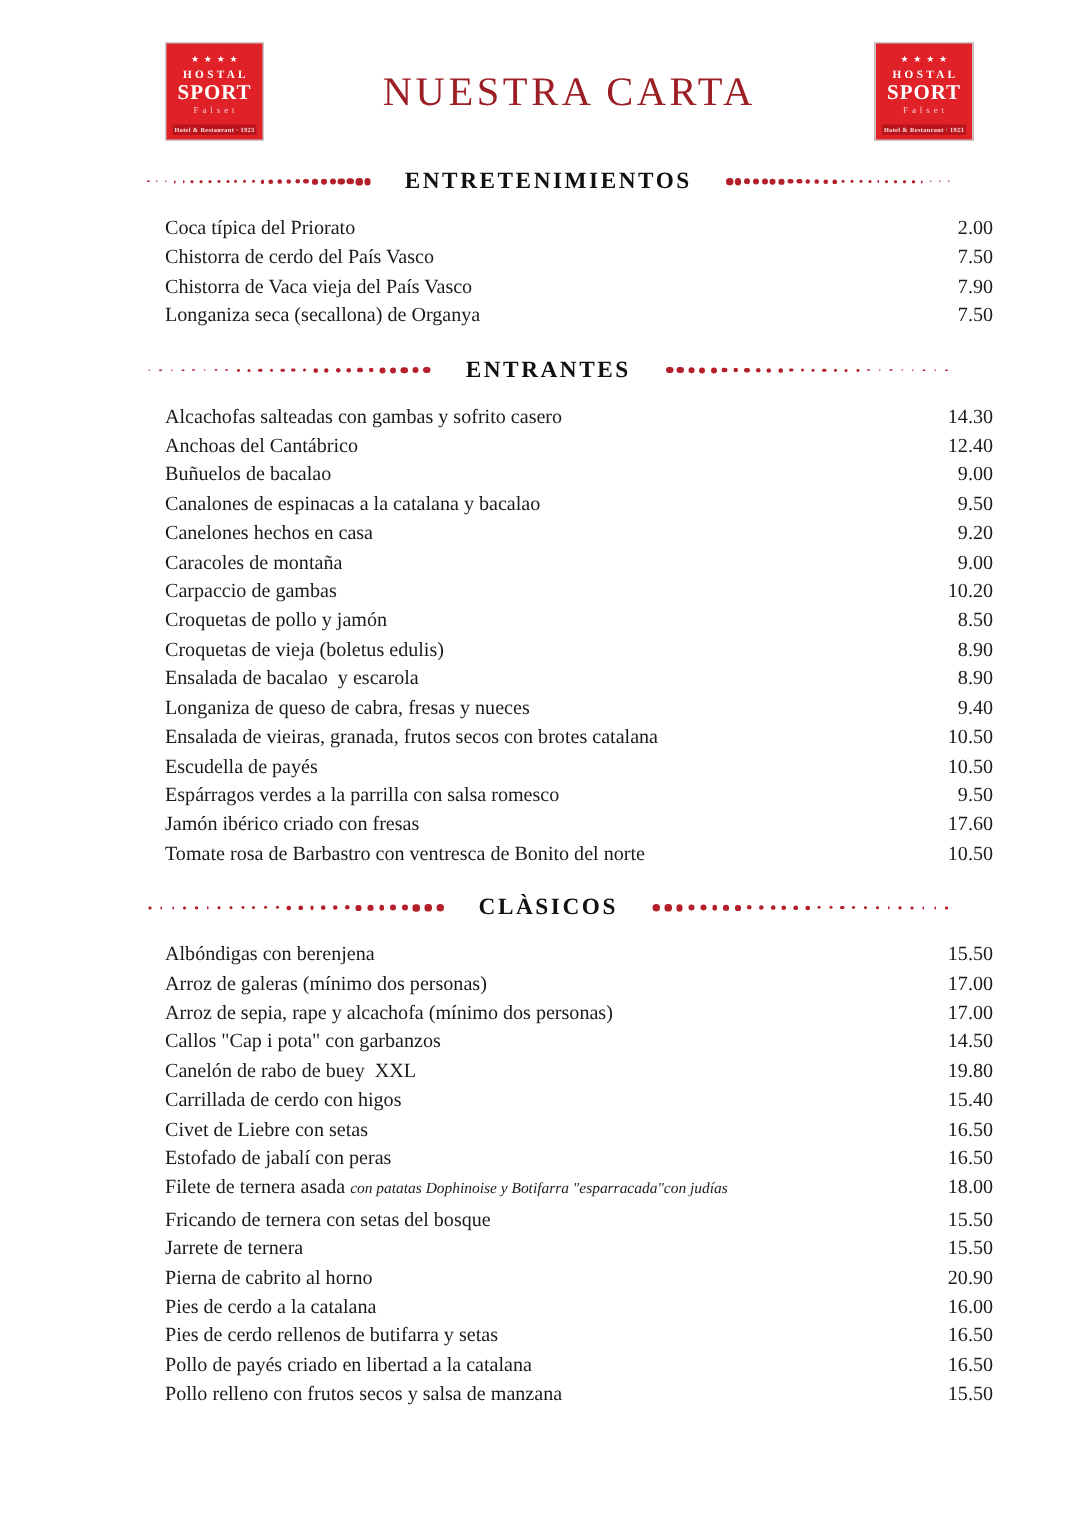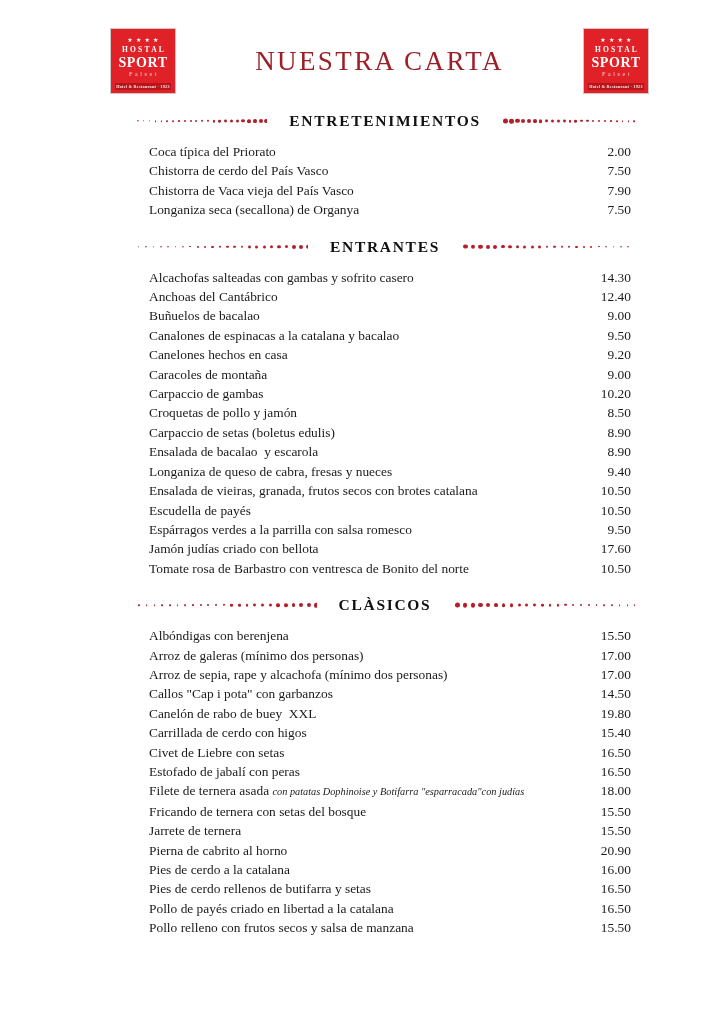--- a/index.html
+++ b/index.html
@@ -94,21 +94,20 @@
     font-size: 27px;
     letter-spacing: 2.4px;
     line-height: 1;
     padding-top: 20px;
     white-space: nowrap;
   }
 
   
   .menu {
     padding: 0 0 0 0;
-    margin-left: 39px;
   }
   .section { margin: 0; }
 
   .section-head {
     display: flex;
     align-items: center;
     gap: 0;
     padding: 0 88px 0 96px;
     height: 26px;
   }
@@ -130,21 +129,21 @@
     color: #111111;
     font-size: 15.5px;
     font-weight: bold;
     letter-spacing: 1.7px;
     white-space: nowrap;
     padding: 0 22px;
   }
 
   
   .items {
-    padding: 8px 92px 0 110px;
+    padding: 8px 61px 0 110px;
   }
   .row {
     display: flex;
     align-items: baseline;
     line-height: 19.4px;
     font-size: 13.4px;
   }
   .row .name {
     flex: 1 1 auto;
     white-space: pre;
@@ -357,21 +356,21 @@
           </div>
           <div class="row">
             <span class="name">Carpaccio de gambas</span>
             <span class="price">10.20</span>
           </div>
           <div class="row">
             <span class="name">Croquetas de pollo y jamón</span>
             <span class="price">8.50</span>
           </div>
           <div class="row">
-            <span class="name">Carpaccio de setas (boletus edulis)</span>
+            <span class="name">Croquetas de vieja (boletus edulis)</span>
             <span class="price">8.90</span>
           </div>
           <div class="row">
             <span class="name">Ensalada de bacalao  y escarola</span>
             <span class="price">8.90</span>
           </div>
           <div class="row">
             <span class="name">Longaniza de queso de cabra, fresas y nueces</span>
             <span class="price">9.40</span>
           </div>
@@ -381,21 +380,21 @@
           </div>
           <div class="row">
             <span class="name">Escudella de payés</span>
             <span class="price">10.50</span>
           </div>
           <div class="row">
             <span class="name">Espárragos verdes a la parrilla con salsa romesco</span>
             <span class="price">9.50</span>
           </div>
           <div class="row">
-            <span class="name">Jamón judías criado con bellota</span>
+            <span class="name">Jamón ibérico criado con fresas</span>
             <span class="price">17.60</span>
           </div>
           <div class="row">
             <span class="name">Tomate rosa de Barbastro con ventresca de Bonito del norte</span>
             <span class="price">10.50</span>
           </div>
         </div>
         <div class="gap-after"></div>
       </div>
       <div class="section">

